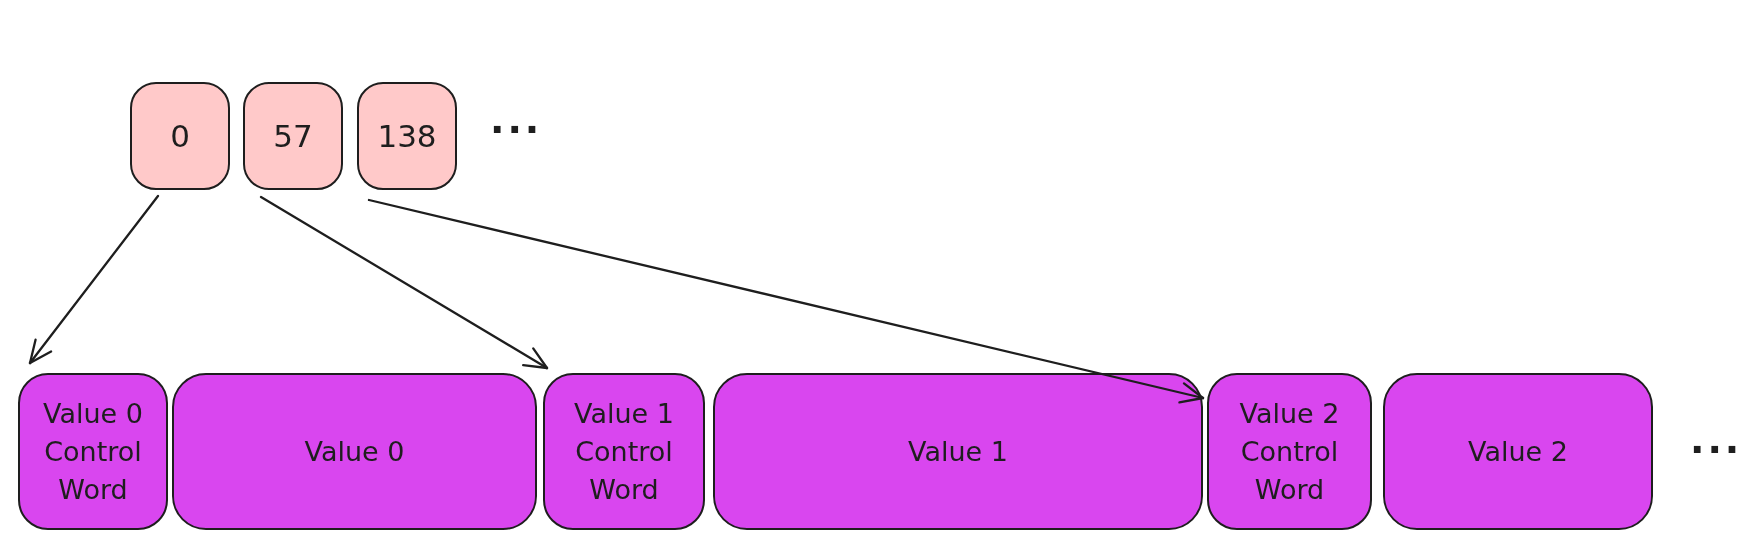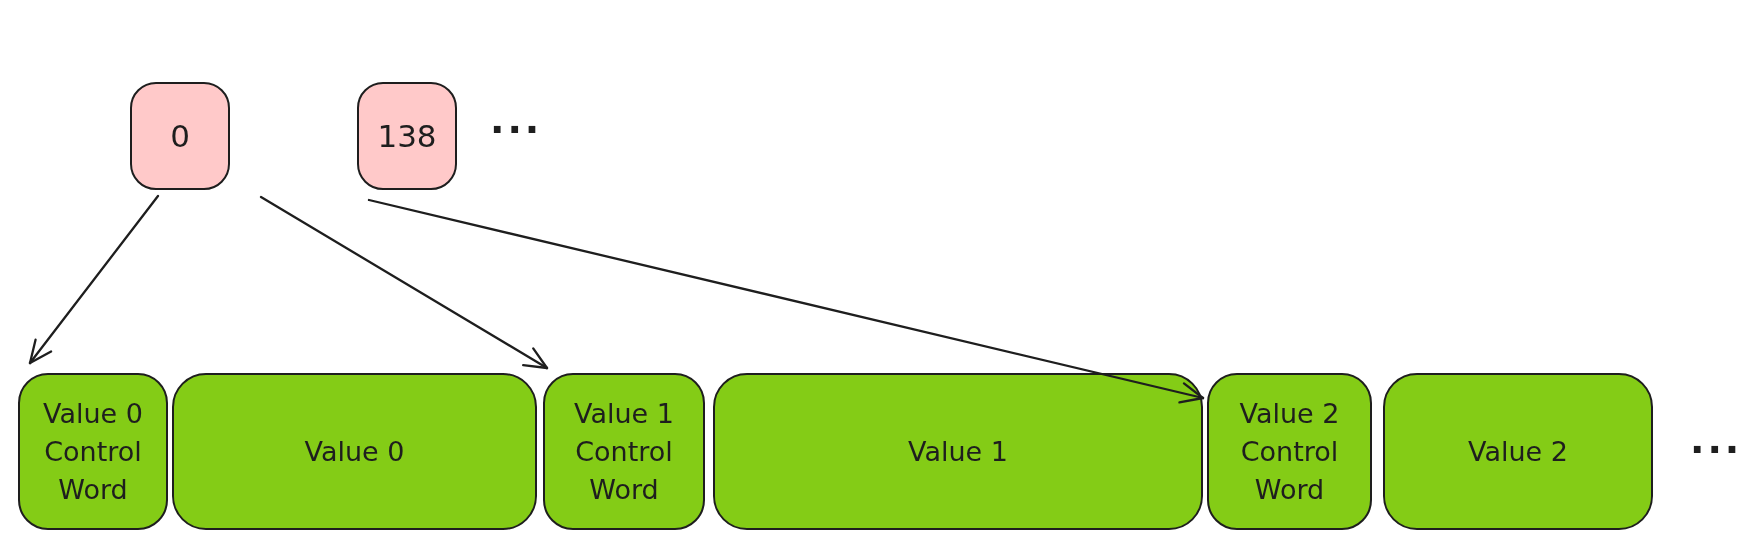--- a/index.html
+++ b/index.html
@@ -44,21 +44,21 @@
     font-size: 31px;
   }
   #idx-0 { left: 130px; }
   #idx-1 { left: 243px; }
   #idx-2 { left: 357px; }
 
   .value-box {
     position: absolute;
     top: 373px;
     height: 157px;
-    background: #84cc16;
+    background: #d946ef;
     border: 2.5px solid #1e1e1e;
     border-radius: 30px;
     display: flex;
     flex-direction: column;
     align-items: center;
     justify-content: center;
     font-size: 27px;
     line-height: 38px;
     text-align: center;
     white-space: nowrap;
@@ -91,20 +91,23 @@
   }
 </style>
 </head>
 <body>
 
 <div id="canvas">
 
 
   <div class="index-box" id="idx-0">
     <span>0</span>
+  </div>
+  <div class="index-box" id="idx-1">
+    <span>57</span>
   </div>
   <div class="index-box" id="idx-2">
     <span>138</span>
   </div>
 
   <div class="dots" id="dots-top">...</div>
 
   <div class="value-box" id="v0cw">
     <span>Value 0</span>
     <span>Control</span>

